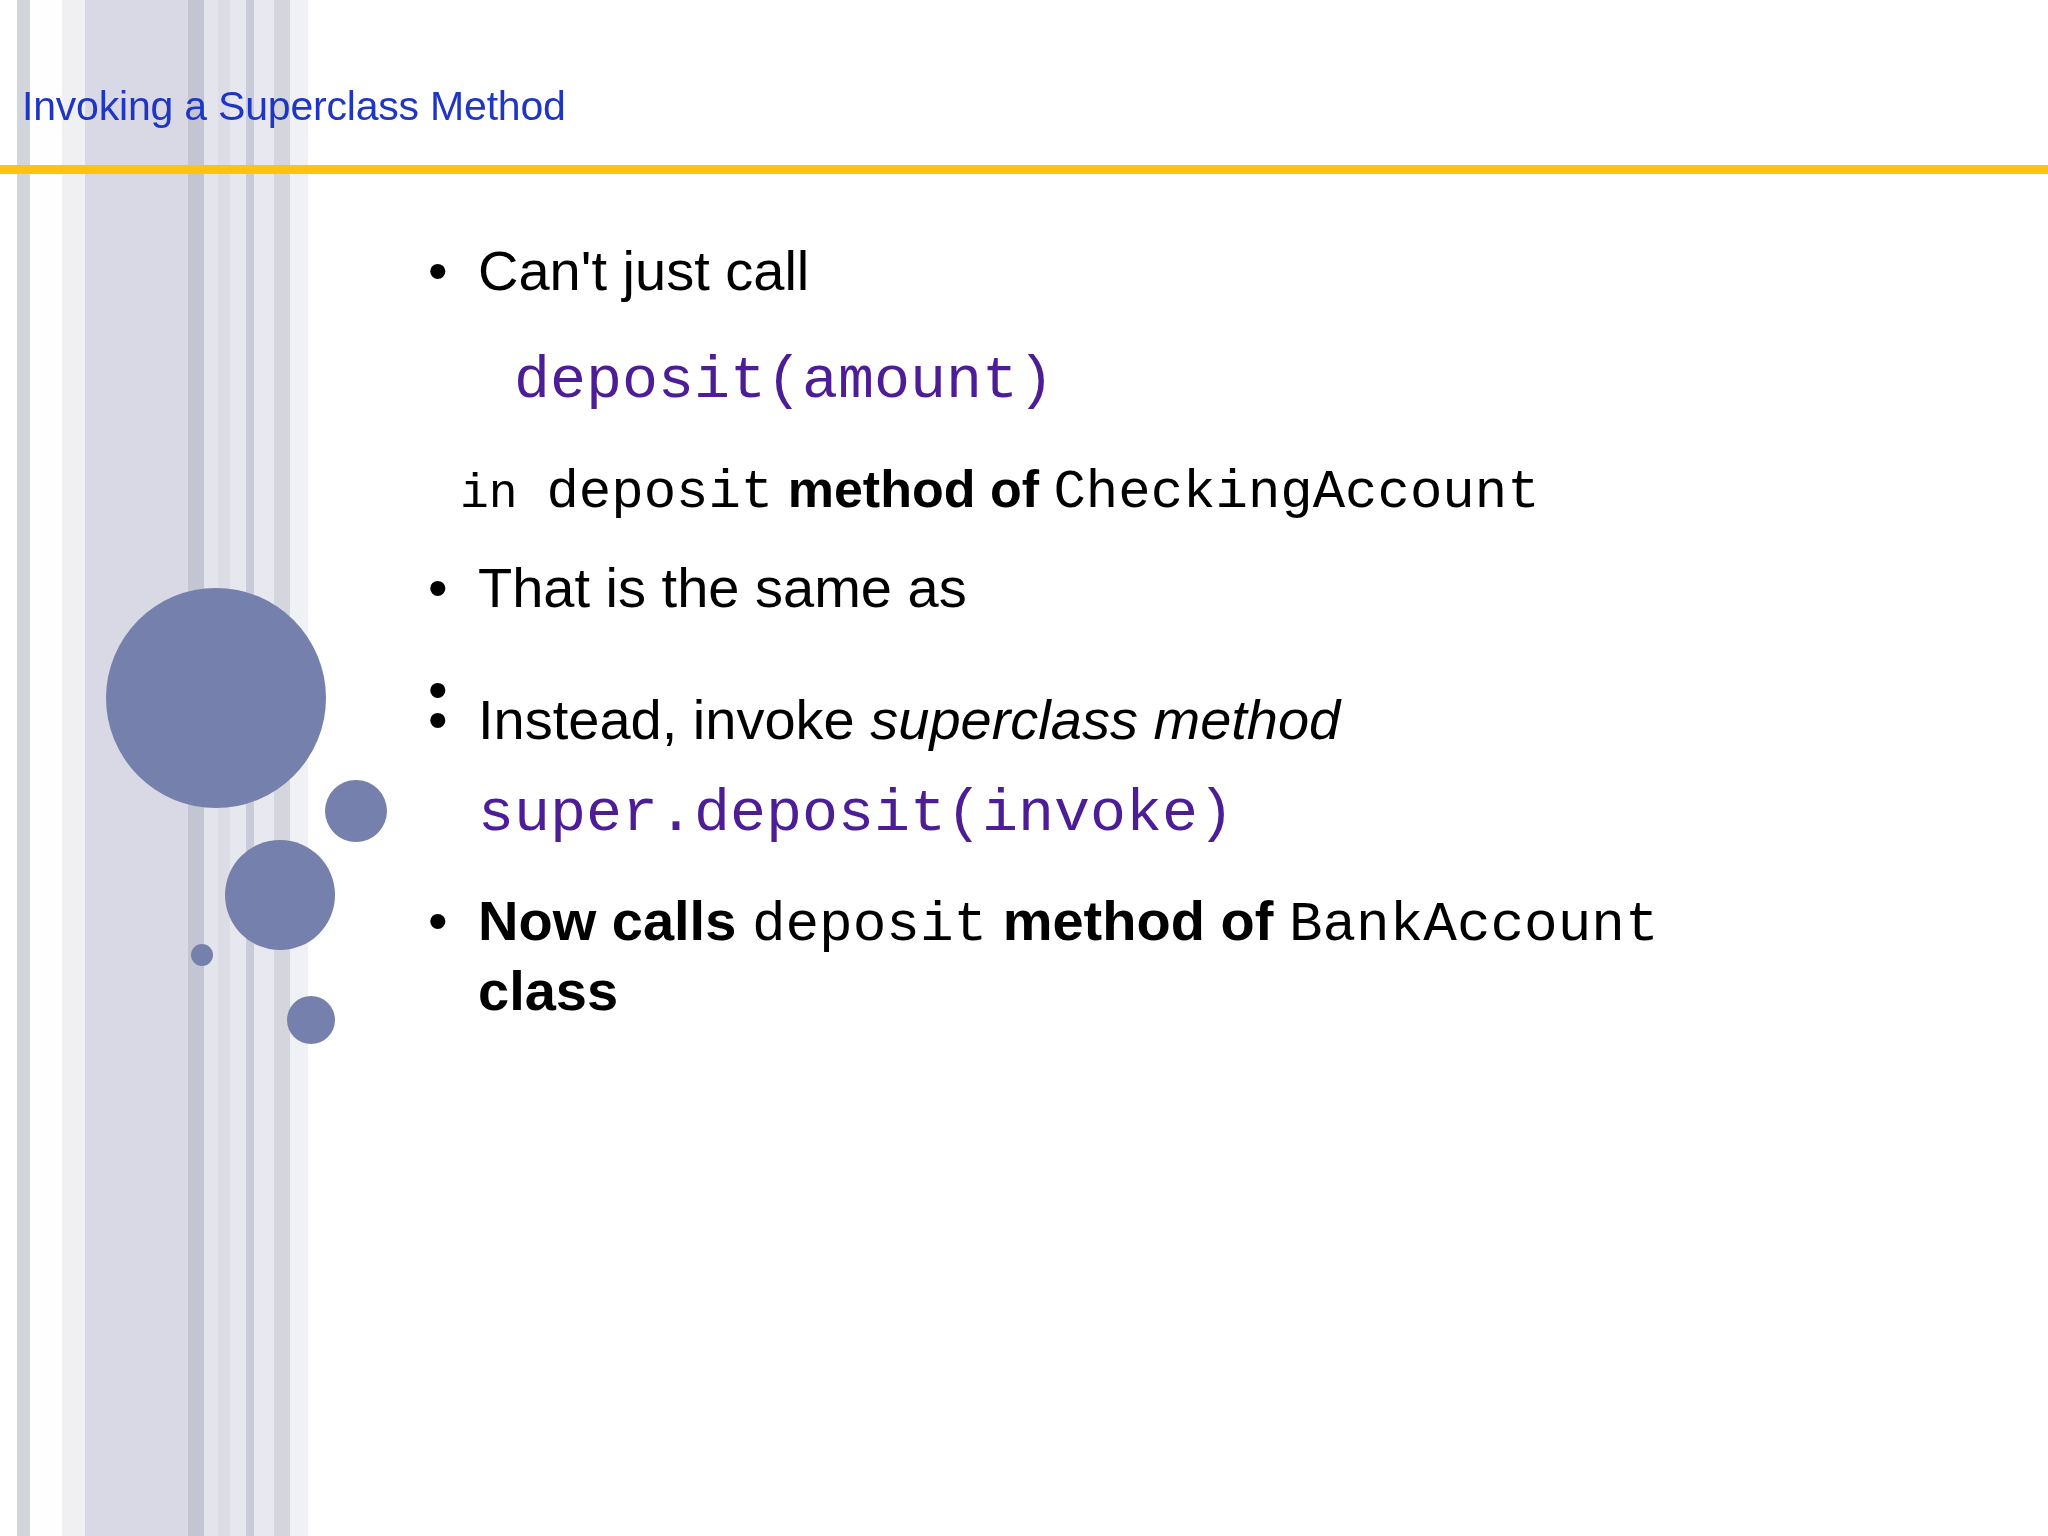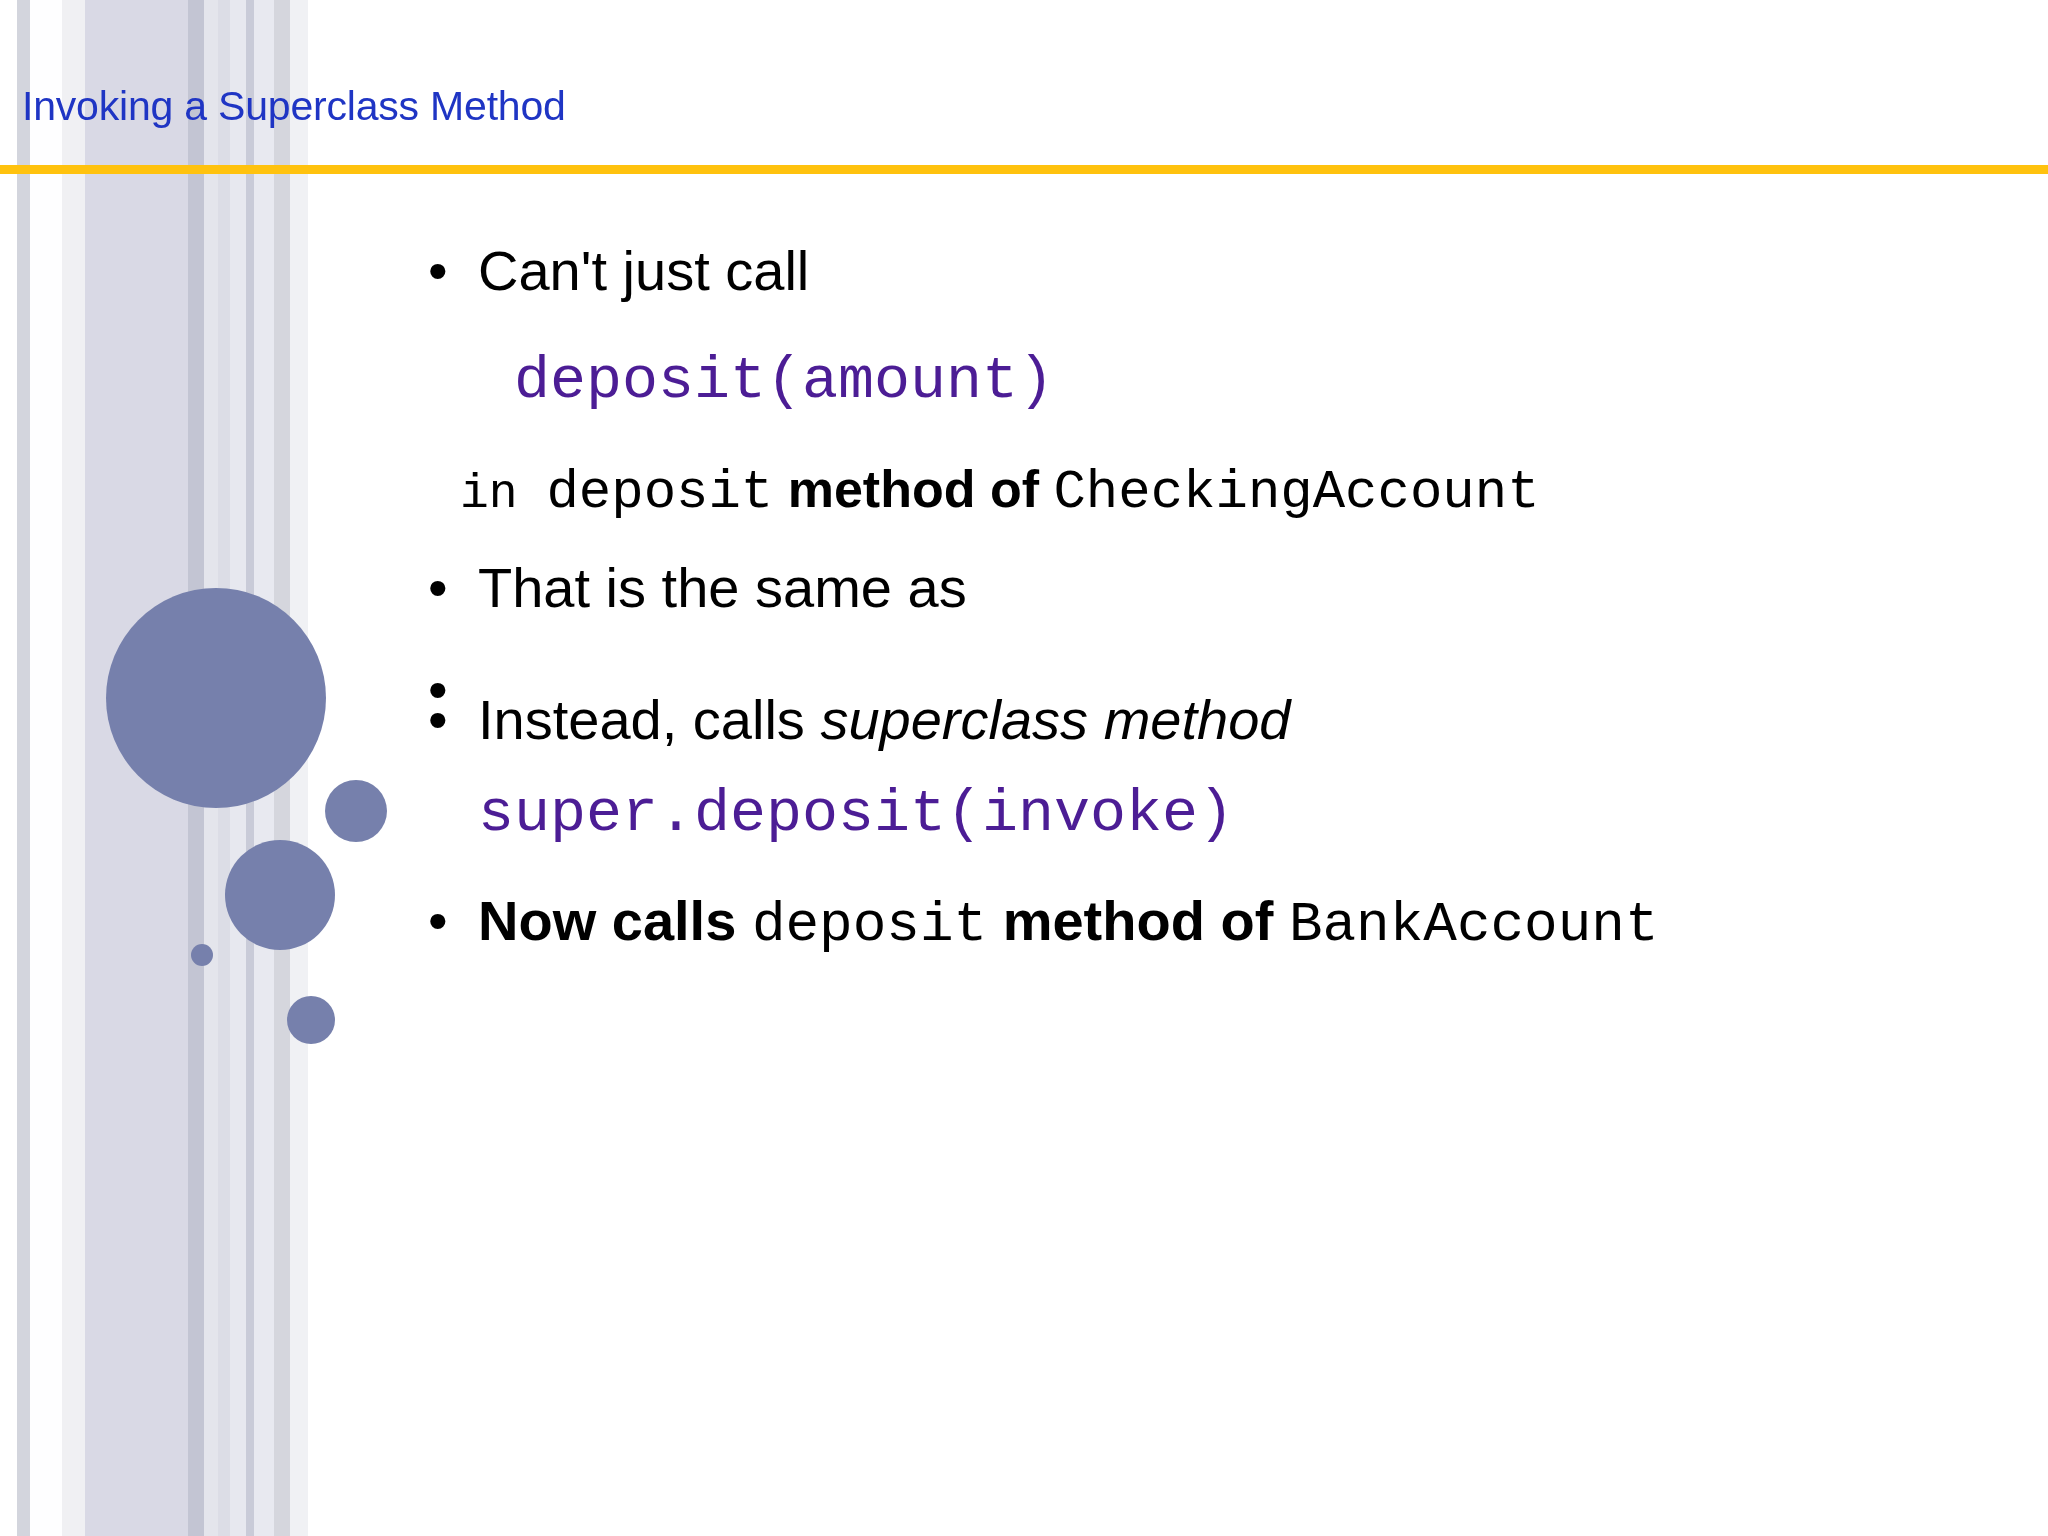--- a/index.html
+++ b/index.html
@@ -198,29 +198,30 @@
       <div class="bullet-row">
         <span class="bullet-dot">•</span>
       </div>
     </div>
 
     <div class="gap-e"></div>
 
     <div class="blk">
       <div class="bullet-row">
         <span class="bullet-dot">•</span>
-        <span class="plain">Instead, calls </span><span class="ital">superclass method</span>
+        <span class="plain">Instead, invoke </span><span class="ital">superclass method</span>
       </div>
       <div class="gap-g"></div>
       <div class="code-line code-indent-1">super.deposit(invoke)</div>
     </div>
 
     <div class="gap-f"></div>
 
     <div class="blk">
       <div class="bullet-row">
         <span class="bullet-dot">•</span>
         <span class="tight"><span class="strongs">Now calls </span><span class="mono">deposit</span><span class="strongs"> method of </span><span class="mono">BankAccount</span></span>
+        <div class="strongs">class</div>
       </div>
     </div>
 
   </div>
 </div>
 
 </body></html>

